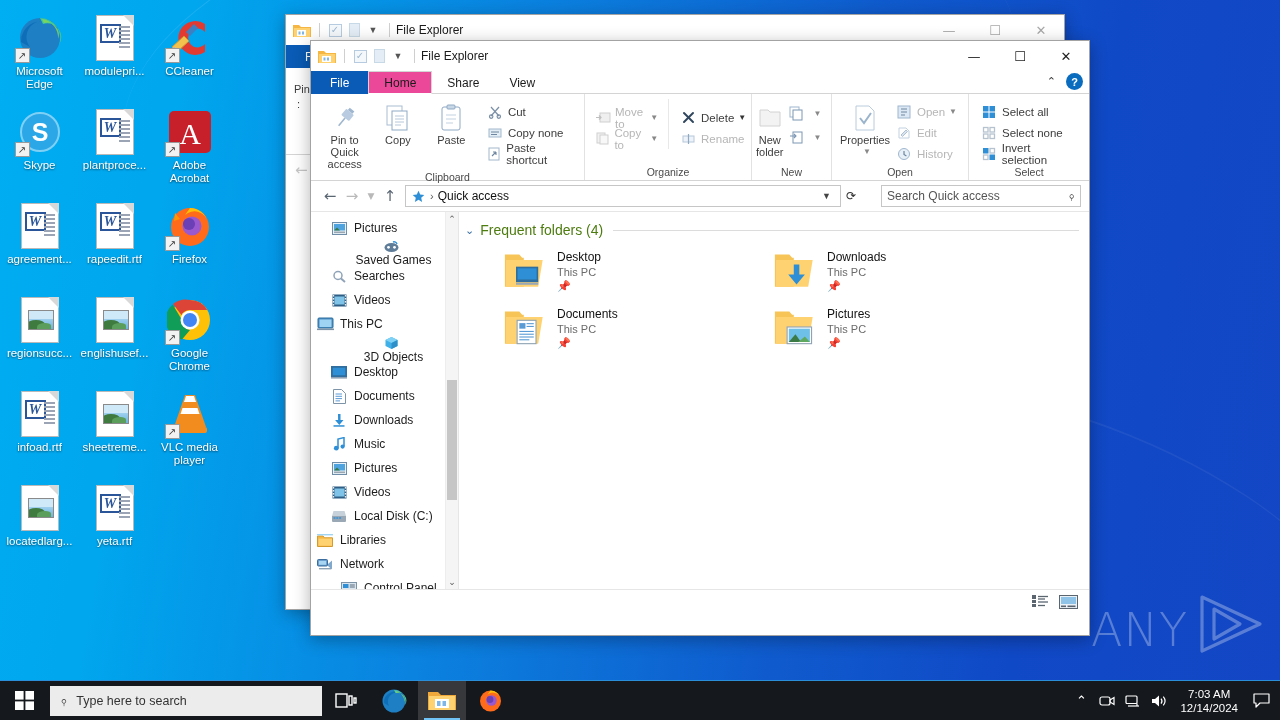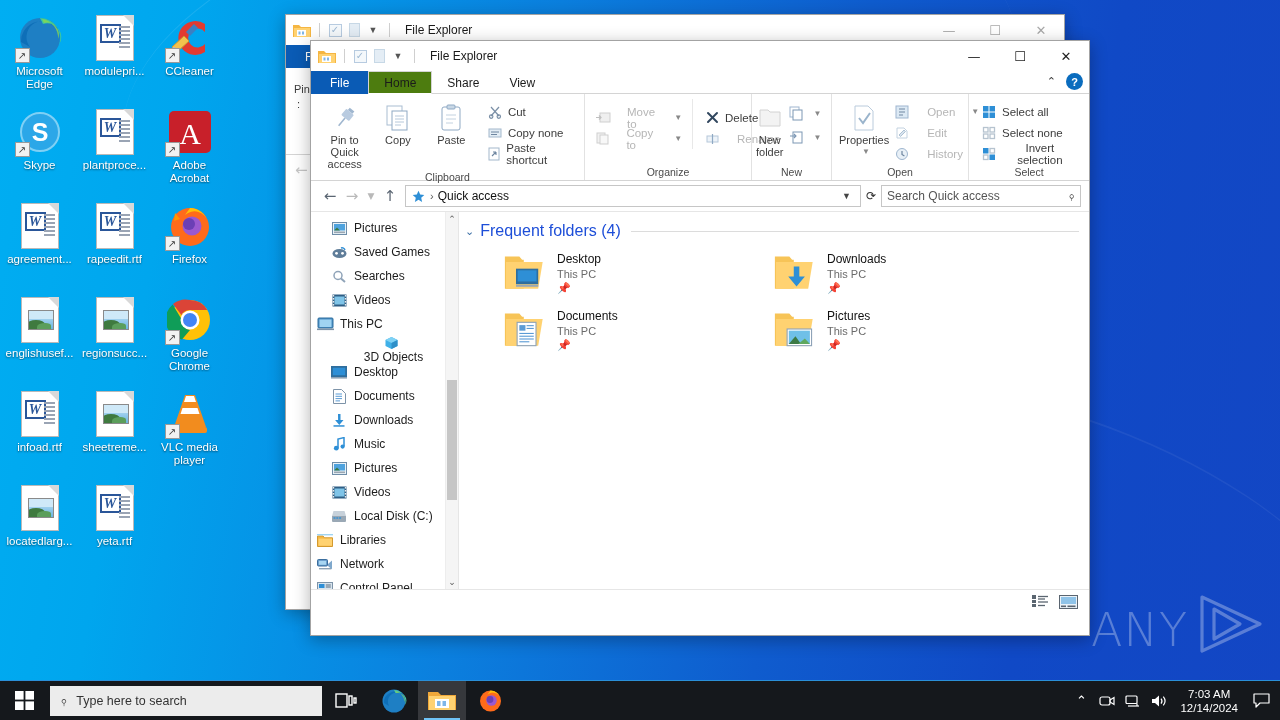--- a/index.html
+++ b/index.html
@@ -103,39 +103,39 @@
     margin-right: 1px;
   }
   .qat-chk {
     width: 13px; height: 13px; border: 1px solid #b7cbe0; background:#f4f8fb;
     display:flex;align-items:center;justify-content:center; color:#9db8d2; font-size:10px; line-height:1;
   }
   .qat-pg {
     width: 11px; height: 14px; background: #e4edf5; border: 1px solid #c7d8e6;
   }
   .qat-dd { font-size: 9px; color: #555; }
-  .title-text { font-size: 12px; color: #1b1b1b; margin-left: 9px; }
+  .title-text { font-size: 12px; color: #1b1b1b; }
 
   .wincontrols { position: absolute; right: 0; top: 0; display: flex; height: 30px; }
   .wincontrols div {
     width: 46px; height: 30px; display: flex; align-items: center; justify-content: center;
     font-size: 13px; color: #222; font-family: "DejaVu Sans", sans-serif;
   }
   .wincontrols .wc-dim { color: #a8a8a8; }
 
   .tabstrip {
     height: 23px; background: #fff; display: flex; align-items: flex-end;
     position: relative; border-bottom: 1px solid #d4d4d4;
   }
   .tab {
     height: 23px; padding: 0 15px; font-size: 12px; color: #1b1b1b;
     display: flex; align-items: center; position: relative; top: 1px;
   }
   .tab.file { background: #0A5BB5; color: #fff; padding: 0 19px; }
-  .tab.active { background: #4d7c0f; border:1px solid #d4d4d4; border-bottom: 1px solid #fff; }
+  .tab.active { background: #ec4899; border:1px solid #d4d4d4; border-bottom: 1px solid #fff; }
   .tab-right { position:absolute; right: 6px; bottom: 3px; display:flex; align-items:center; gap:10px; }
   .caret-up { font-size: 11px; color:#3a3a3a; }
   .help-btn {
     width: 17px; height: 17px; border-radius: 50%; background: #0A6CBE; color:#fff;
     font-size: 11px; font-weight: bold; display:flex; align-items:center; justify-content:center;
   }
 
   
   .ribbon {
     height: 87px; background: #fff; border-bottom: 1px solid #d4d4d4;
@@ -150,39 +150,39 @@
     width: 58px; display:flex; flex-direction:column; align-items:center; padding-top:3px;
     font-size: 11px; color:#3d3d3d; text-align:center; line-height: 12px;
   }
   .bigbtn .bi { height: 32px; display:flex; align-items:center; justify-content:center; }
   .smallcol { display:flex; flex-direction:column; padding-top: 2px; }
   .smallbtn {
     display:flex; align-items:center; height: 21px; font-size: 11.5px; color:#3d3d3d;
     padding: 0 4px;
   }
   .smallbtn .si { width: 18px; display:flex; align-items:center; justify-content:center; margin-right:4px; }
-  .dim { color: #b6b6b6 !important; gap: 12px; }
+  .dim { color: #b6b6b6 !important; }
   .ddcaret { font-size: 8px; color:#888; margin-left: 4px; }
 
   
   .addrrow { height: 30px; display: flex; align-items: center; padding: 0 8px; background:#fff; }
   .navbtn { width: 22px; text-align:center; font-size: 15px; color:#b9b9b9; font-family:"DejaVu Sans", sans-serif; }
   .navbtn.en { color:#5a6572; }
   .navbtn.small { font-size: 9px; width: 16px; }
   .addrbox {
     flex: 1; height: 22px; border: 1px solid #c6c6c6; background:#fff; display:flex; align-items:center;
     padding: 0 4px; margin-left: 4px;
   }
   .star-icon { width:16px; display:flex; align-items:center; justify-content:center; }
   .crumb-sep { color:#5a5a5a; font-size: 11px; margin: 0 4px; }
   .crumb { font-size: 12px; color:#111; }
   .addr-dd { margin-left:auto; font-size: 9px; color:#444; padding:0 5px; }
   .refresh { width: 20px; text-align:center; font-size: 12px; color:#333; }
   .searchbox {
-    width: 200px; height: 22px; border: 1px solid #c6c6c6; background:#fff; margin-left: 0;
+    width: 200px; height: 22px; border: 1px solid #c6c6c6; background:#fff; margin-left: 20px;
     display:flex; align-items:center; padding: 0 5px;
   }
   .searchbox span.ph { font-size: 12px; color:#555; }
   .searchbox .mag { margin-left:auto; font-size: 12px; color:#333; transform: rotate(-45deg); }
 
   
   .ebody { display: flex; height: 378px; border-top: 1px solid #e6e6e6; }
   .navpane {
     width: 148px; border-right: 1px solid #e6e6e6; position: relative; overflow: hidden;
     background: #fff; padding-top: 4px;
@@ -195,21 +195,21 @@
   .nav-scroll {
     position: absolute; right: 0; top: 0; width: 13px; height: 100%;
     background: #f5f5f5; border-left:1px solid #ededed;
   }
   .nav-scroll .arw { height: 14px; text-align:center; font-size: 9px; color:#5a5a5a; line-height:14px; }
   .nav-scroll .thumb { position:absolute; left:1px; right:1px; top:168px; height:120px; background:#c6c6c6; }
 
   .content { flex: 1; position: relative; background:#fff; padding: 10px 0 0 6px; }
   .sectionhdr { display:flex; align-items:center; padding-right: 10px; }
   .sectionhdr .chev { font-size: 11px; color:#3a6ea5; margin-right: 6px; }
-  .sectionhdr .stitle { font-size: 16px; color:#1d4ed8; white-space:nowrap; }
+  .sectionhdr .stitle { font-size: 14px; color:#4d7c0f; white-space:nowrap; }
   .sectionhdr .rule { flex:1; height:1px; background:#dcdcdc; margin-left: 10px; }
 
   .tiles { display: grid; grid-template-columns: 270px 270px; row-gap: 14px; margin-top: 12px; padding-left: 38px; }
   .tile { display:flex; align-items:flex-start; }
   .tile .ticon { width: 46px; height: 40px; position: relative; margin-right: 8px; }
   .tile .tname { font-size: 12px; color:#111; line-height: 15px; }
   .tile .tsub { font-size: 11px; color:#6b6b6b; line-height: 15px; }
   .tile .pin { font-size: 11px; color:#9a9a9a; line-height: 13px; }
 
   .statusbar {
@@ -380,29 +380,29 @@
         <div class="shortcut-arrow">↗</div>
       </div>
       <div class="lbl">Firefox</div>
     </div>
     <div class="desk-icon">
       <div class="glyph">
         <div class="doc-page">
           <div class="img-thumb"></div>
         </div>
       </div>
-      <div class="lbl">englishusef...</div>
+      <div class="lbl">regionsucc...</div>
     </div>
     <div class="desk-icon">
       <div class="glyph">
         <div class="doc-page">
           <div class="img-thumb"></div>
         </div>
       </div>
-      <div class="lbl">regionsucc...</div>
+      <div class="lbl">englishusef...</div>
     </div>
     <div class="desk-icon">
       <div class="glyph">
         <svg width="46" height="46" viewBox="0 0 46 46">
         <circle cx="23" cy="23" r="20" fill="#FFC107"></circle>
         <path d="M23 3 a20 20 0 0 1 17.3 10 H23 a10 10 0 0 0 -8.6 5 L6 7 A20 20 0 0 1 23 3Z" fill="#DB4437"></path>
         <path d="M5.7 7.5 L14.4 22 a10 10 0 0 0 8.6 11 l-8 9.5 A20 20 0 0 1 5.7 7.5Z" fill="#0F9D58"></path>
         <circle cx="23" cy="23" r="9.5" fill="#fff"></circle>
         <circle cx="23" cy="23" r="7" fill="#4285F4"></circle>
       </svg>
@@ -766,21 +766,21 @@
             </span>
             <span>History</span>
           </div>
         </div>
       </div>
       <div class="gname">Open</div>
     </div>
 
     <div class="rgroup" style="width:auto; flex:1; border-right:none;">
       <div class="gbody">
-        <div class="smallcol" style="padding-top:2px;text-align:center;">
+        <div class="smallcol" style="padding-top:2px;">
           <div class="smallbtn">
             <span class="si">
               <svg width="14" height="14" viewBox="0 0 14 14">
                 <rect x="1" y="1" width="5.5" height="5.5" fill="#2E8FD6"></rect>
                   <rect x="7.5" y="1" width="5.5" height="5.5" fill="#2E8FD6"></rect>
                 <rect x="1" y="7.5" width="5.5" height="5.5" fill="#2E8FD6"></rect>
                   <rect x="7.5" y="7.5" width="5.5" height="5.5" fill="#2E8FD6"></rect>
               </svg>
             </span>
             <span>Select all</span>
@@ -849,21 +849,21 @@
             <span class="ni">
               <svg width="15" height="13" viewBox="0 0 15 13">
                 <rect x="0.5" y="0.5" width="14" height="12" fill="#E9F2F8" stroke="#6E8DA8"></rect>
                 <rect x="2" y="2" width="11" height="6.5" fill="#4FA3DE"></rect>
                 <path d="M2 8.5 l3 -3 l3 3 Z" fill="#3C7A45"></path>
                 <rect x="2" y="9.5" width="11" height="1.6" fill="#9AA6B2"></rect>
               </svg>
             </span>
             <span>Pictures</span>
           </div>
-          <div class="navitem" style="padding-left: 18px;">
+          <div class="navitem" style="padding-left: 18px; flex-direction: column;">
             <span class="ni">
               <svg width="15" height="13" viewBox="0 0 15 13">
                 <ellipse cx="7.5" cy="7.5" rx="7" ry="4.6" fill="#5F7D99"></ellipse>
                 <circle cx="4.5" cy="7.3" r="1.4" fill="#fff"></circle>
                 <circle cx="10.5" cy="7.3" r="1.4" fill="#fff"></circle>
                 <path d="M9 2 a3 3 0 0 1 4 2" stroke="#2E8FD6" stroke-width="1.4" fill="none"></path>
               </svg>
             </span>
             <span>Saved Games</span>
           </div>
@@ -1016,21 +1016,21 @@
             <span class="ni">
               <svg width="16" height="13" viewBox="0 0 16 13">
                 <rect x="0.5" y="1.5" width="10" height="6.5" rx="1" fill="#5F93C4" stroke="#3B6E9E"></rect>
                 <rect x="1.8" y="2.8" width="7.4" height="4" fill="#A8D6F2"></rect>
                 <path d="M11 6 l4 -3.5 v9 l-4 -3.5 Z" fill="#7FA8CC"></path>
                 <rect x="2" y="10" width="12" height="1.4" fill="#8DA2B5"></rect>
               </svg>
             </span>
             <span>Network</span>
           </div>
-          <div class="navitem" style="padding-left: 4px;">
+          <div class="navitem" style="padding-left: 4px; margin-left: 24px;">
             <span class="ni">
               <svg width="16" height="13" viewBox="0 0 16 13">
                 <rect x="0.5" y="0.5" width="15" height="12" fill="#D8E4EE" stroke="#7D93A8"></rect>
                 <rect x="2" y="2" width="5.5" height="4" fill="#2E8FD6"></rect>
                 <rect x="8.8" y="2" width="5" height="4" fill="#9AA8B5"></rect>
                 <rect x="2" y="7.4" width="11.8" height="1.5" fill="#9AA8B5"></rect>
                 <rect x="2" y="9.8" width="8" height="1.5" fill="#9AA8B5"></rect>
               </svg>
             </span>
             <span>Control Panel</span>

